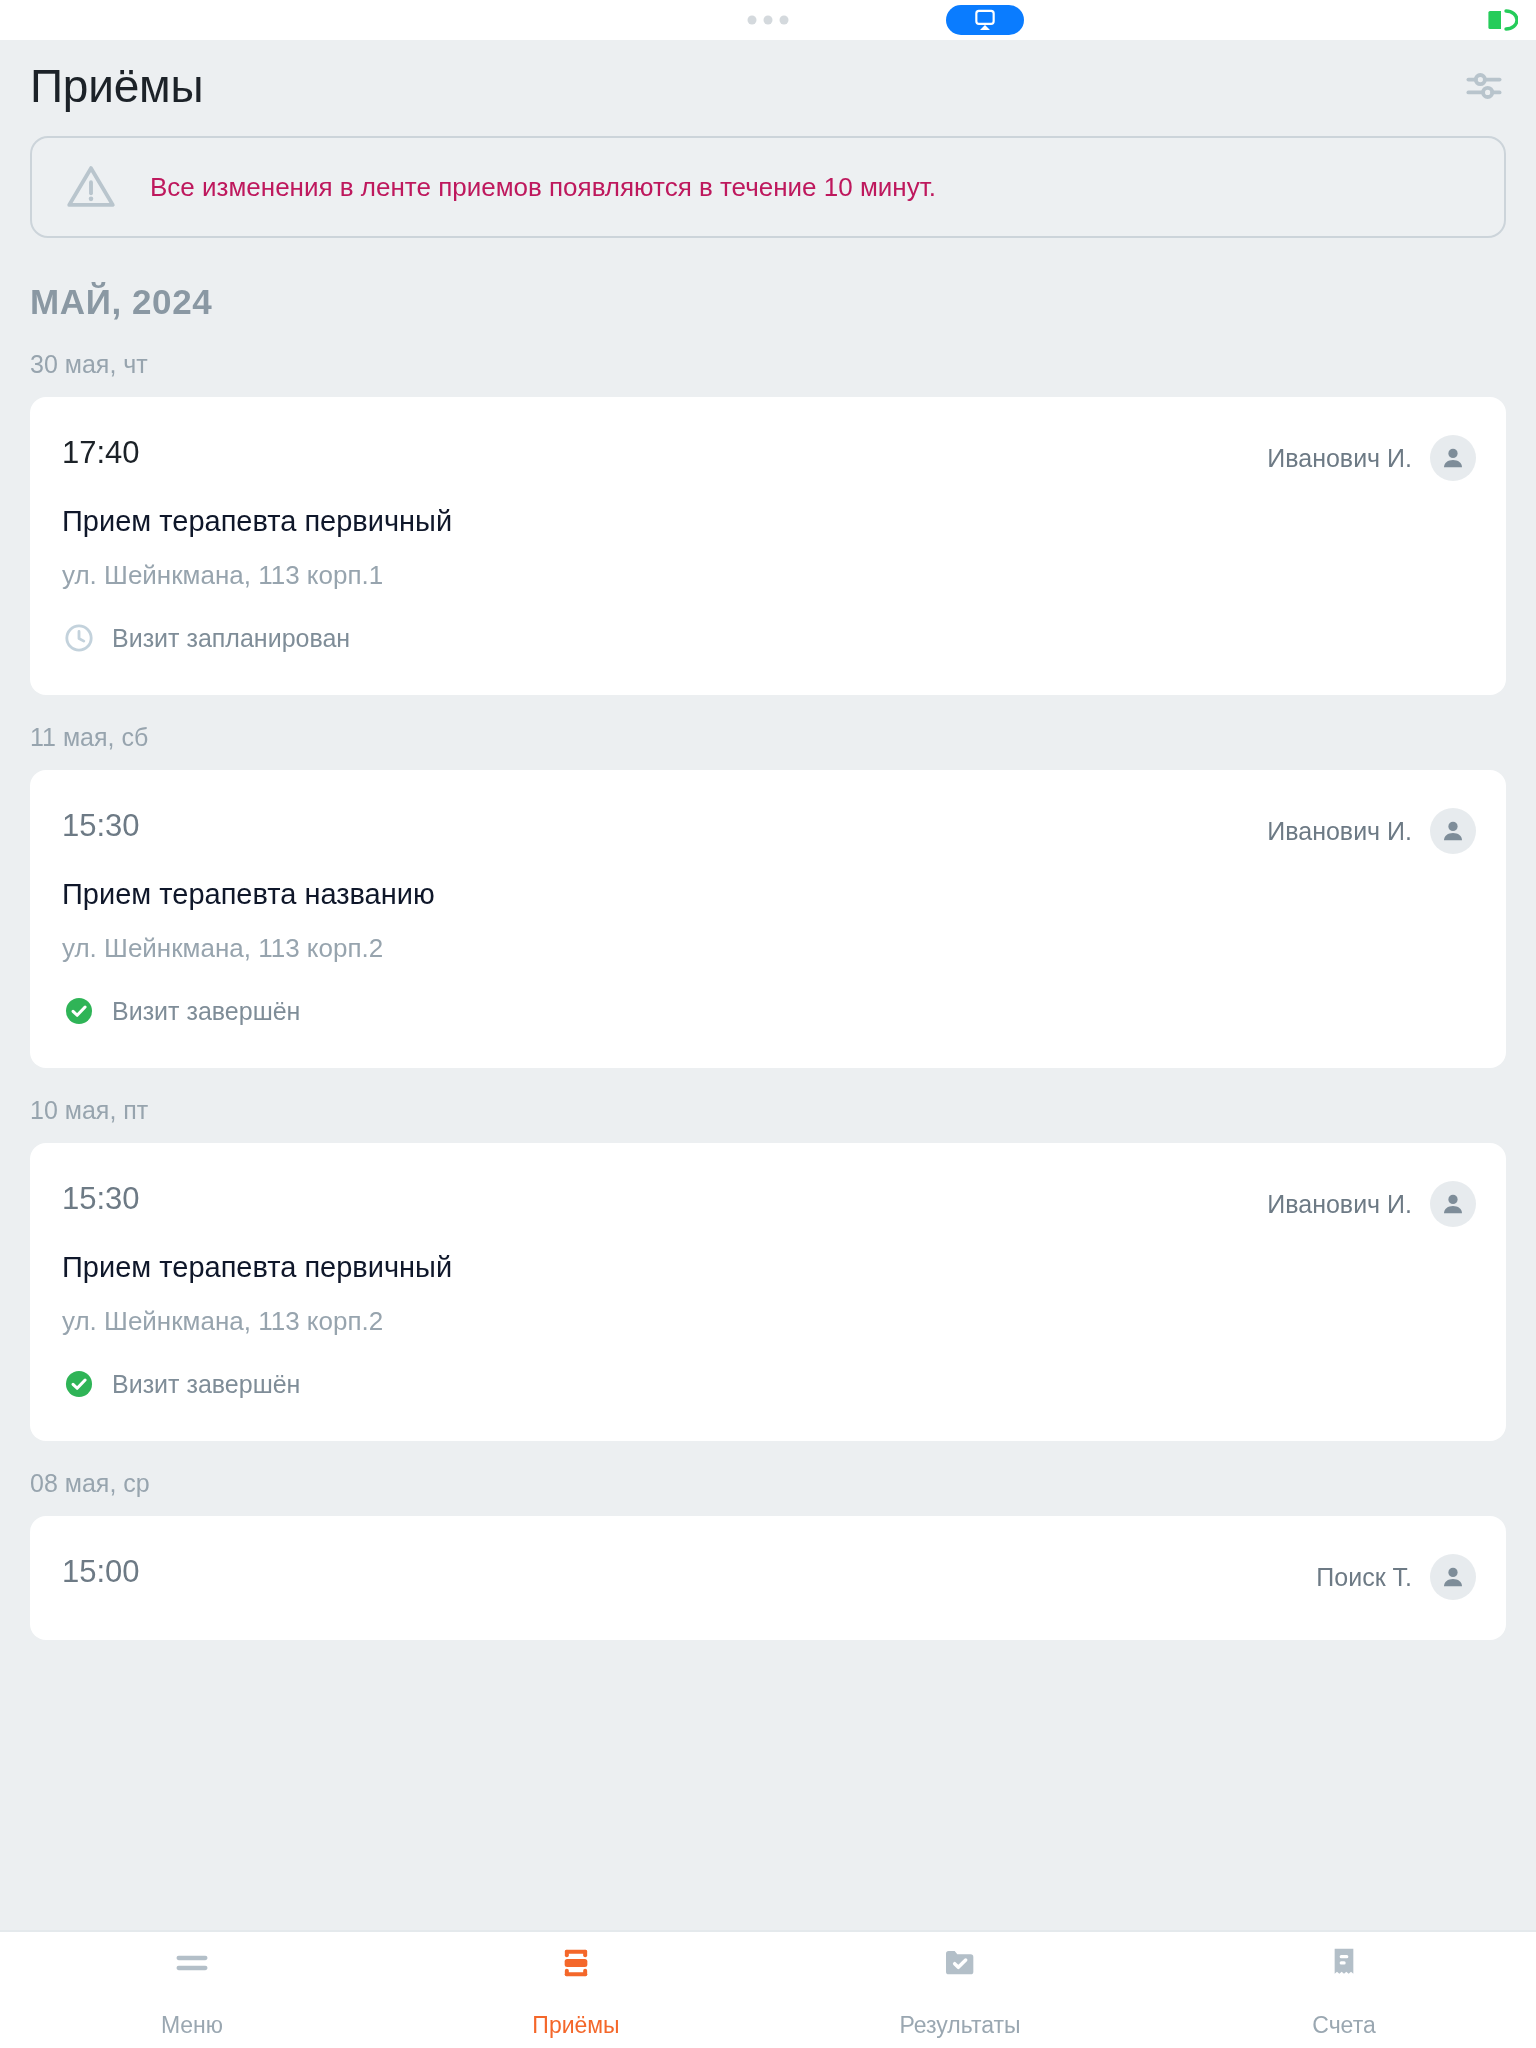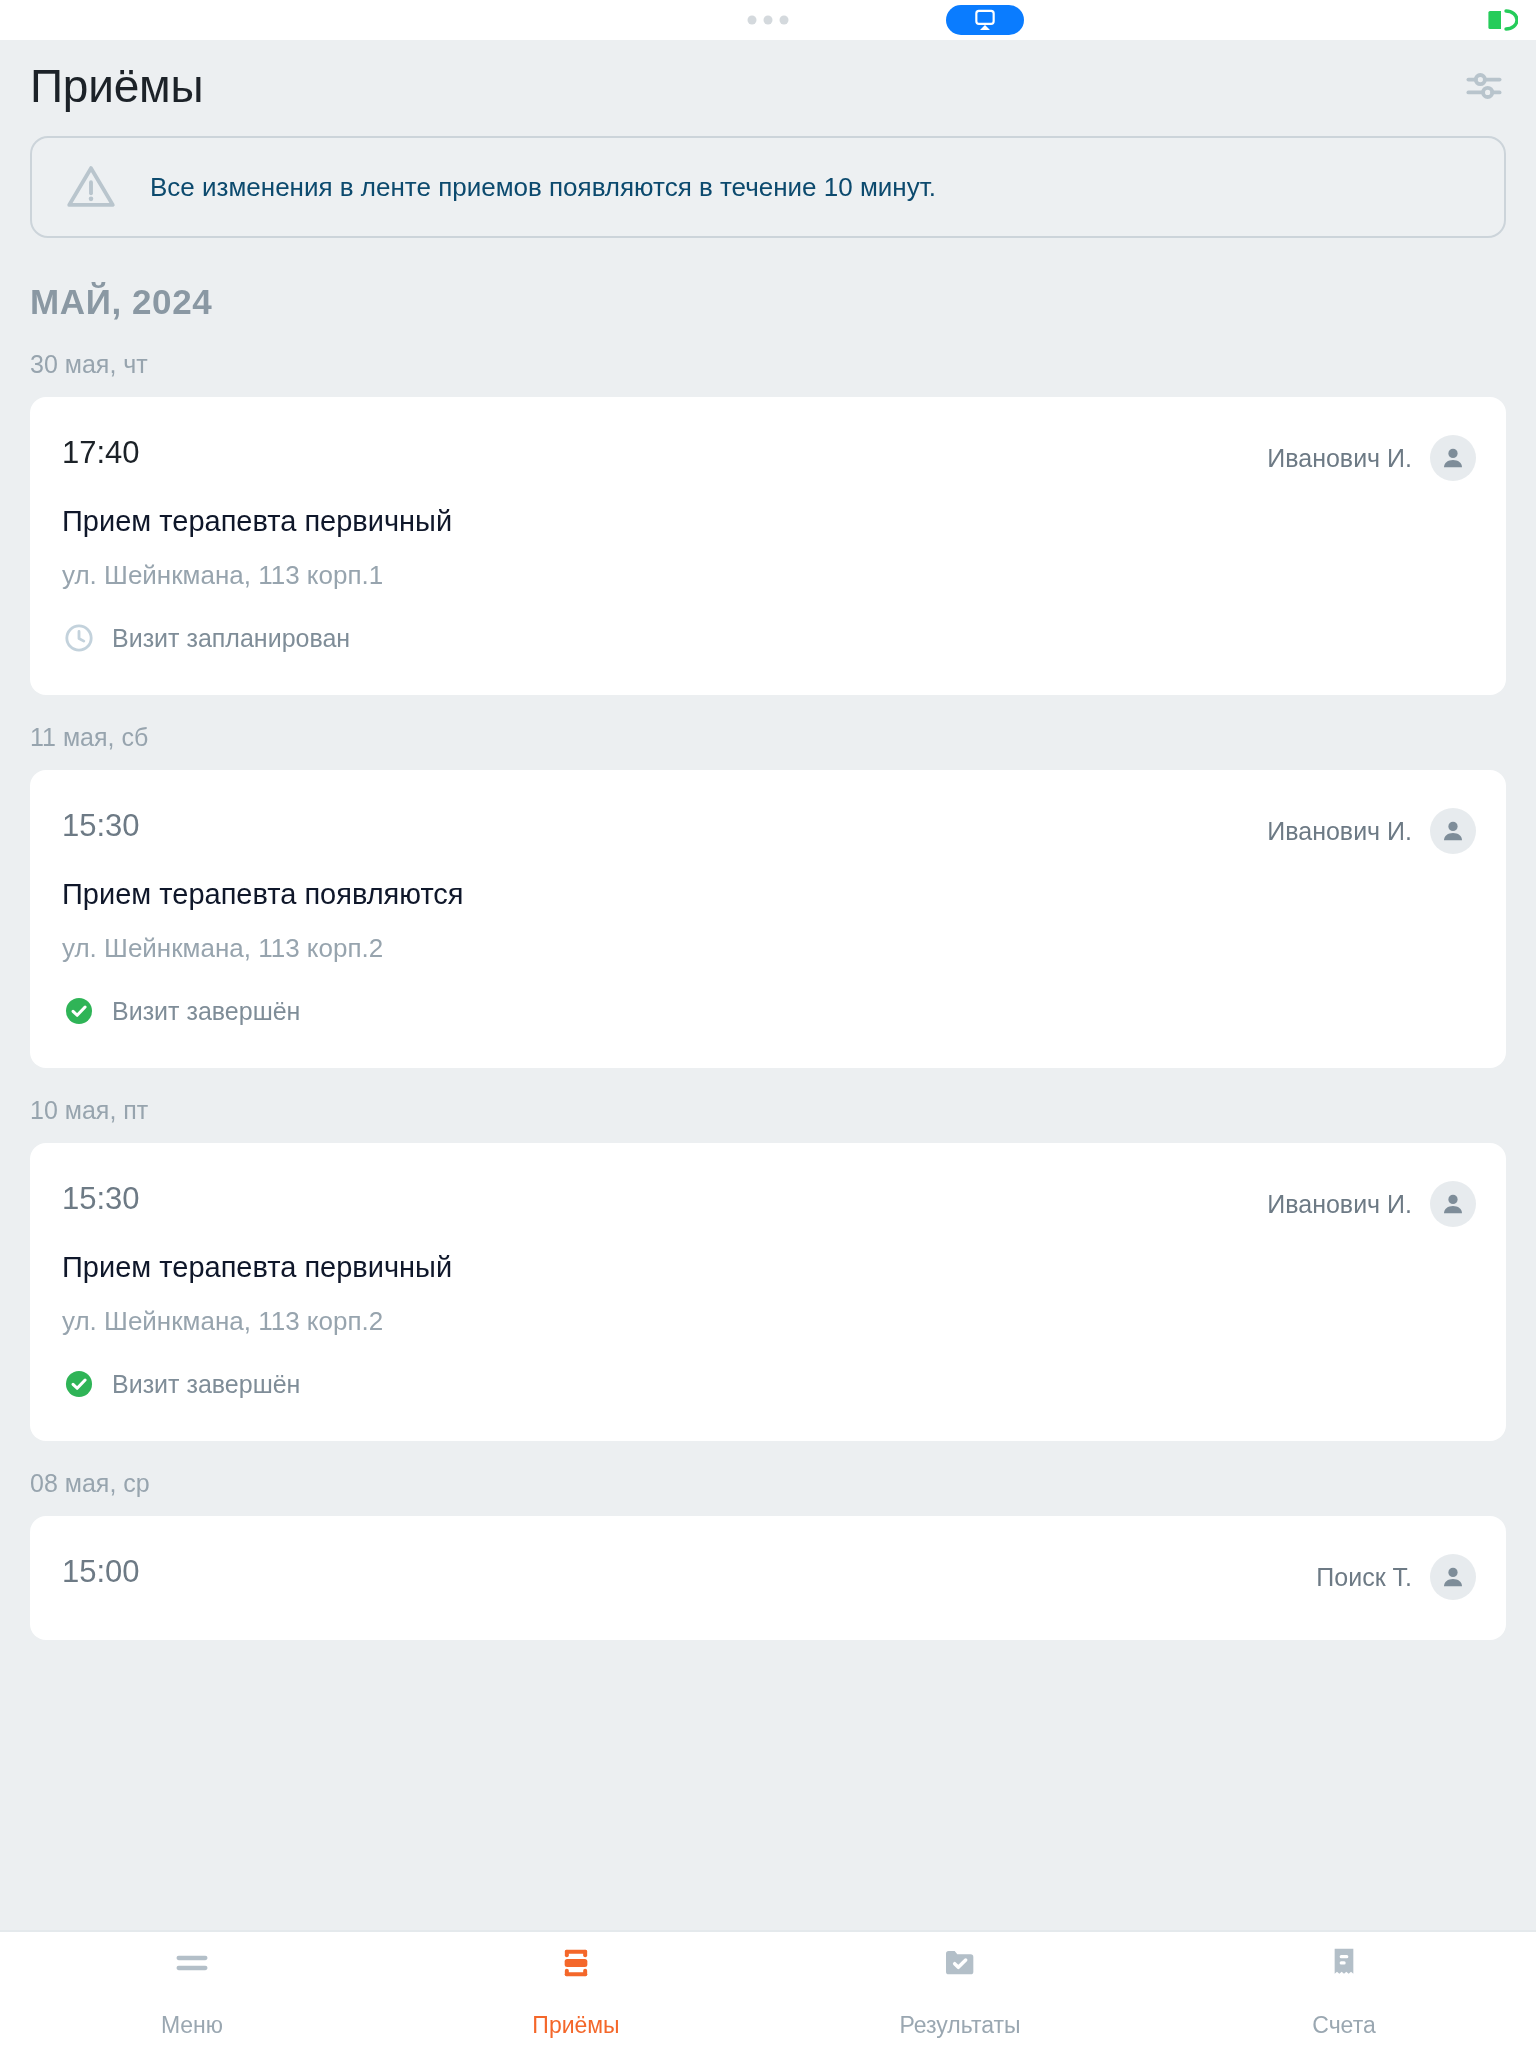--- a/index.html
+++ b/index.html
@@ -88,21 +88,21 @@
   .notice {
     margin-top: 4px;
     border: 2px solid #ccd4da;
     border-radius: 18px;
     min-height: 102px;
     display: flex; align-items: center;
     padding: 0 30px;
     background: rgba(255,255,255,0.08);
   }
   .notice-icon { flex: 0 0 auto; margin-right: 30px; display:flex; }
-  .notice-text { font-size: 26px; color: #0c4a6e; }
+  .notice-text { font-size: 26px; color: #be185d; }
 
   .month {
     margin-top: 44px;
     font-size: 35px; font-weight: bold;
     color: #8a98a3;
     letter-spacing: 0.6px;
   }
   .daylabel {
     margin-top: 28px;
     font-size: 25px; color: #97a4ae;
@@ -247,21 +247,21 @@
             <div class="doctor">
               <div class="doctor-name">Иванович И.</div>
               <div class="avatar">
                 <svg width="30" height="30" viewBox="0 0 24 24" aria-hidden="true">
                   <circle cx="12" cy="8.3" r="3.7" fill="#7e8d99"></circle>
                   <path d="M4.8 19.4c0-3.7 3.2-5.9 7.2-5.9s7.2 2.2 7.2 5.9Z" fill="#7e8d99"></path>
                 </svg>
               </div>
             </div>
           </div>
-          <div class="card-title">Прием терапевта появляются</div>
+          <div class="card-title">Прием терапевта названию</div>
           <div class="card-addr">ул. Шейнкмана, 113 корп.2</div>
           <div class="card-status">
             <span style="display:flex">
               <svg width="34" height="34" viewBox="0 0 24 24" aria-hidden="true">
                 <circle cx="12" cy="12" r="9.2" fill="#2fb457"></circle>
                 <path d="M7.8 12.2 10.7 15 16.3 9.2" fill="none" stroke="#ffffff" stroke-width="2.2" stroke-linecap="round" stroke-linejoin="round"></path>
               </svg>
             </span>
             <span>Визит завершён</span>
           </div>

